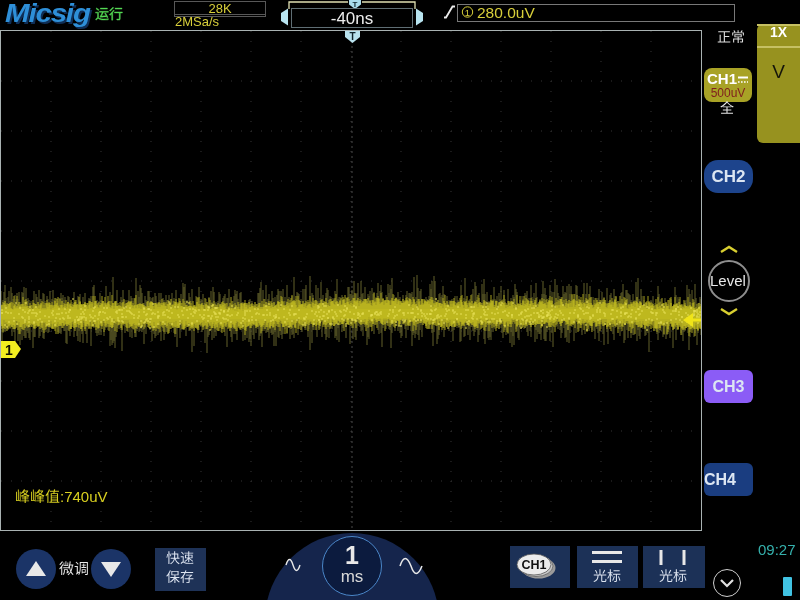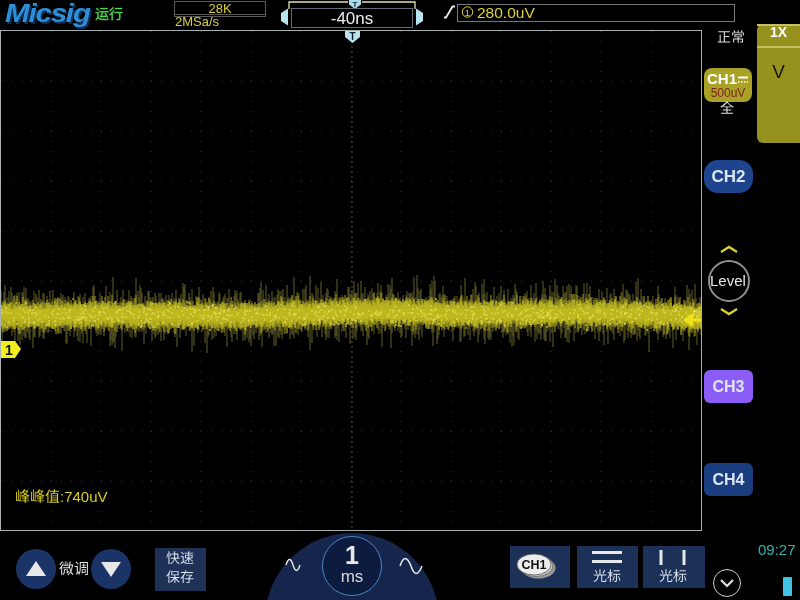--- a/index.html
+++ b/index.html
@@ -101,21 +101,21 @@
 
 <svg class="abs" style="left:719px;top:244px" width="20" height="11">
     <path d="M2 8 L10 3 L18 8" stroke="#d8cf30" stroke-width="2.4" fill="none"></path>
   </svg>
 <div class="abs" style="left:708px;top:260px;width:42px;height:42px;border:2.5px solid #8e8e8e;border-radius:50%;color:#e8e8e8;font-size:15px;text-align:left;line-height:38px">Level</div>
 <svg class="abs" style="left:719px;top:306px" width="20" height="11">
     <path d="M2 3 L10 8 L18 3" stroke="#d8cf30" stroke-width="2.4" fill="none"></path>
   </svg>
 
 <div class="abs" style="left:704px;top:370px;width:49px;height:33px;background:#8b5cf6;border-radius:6px;color:#dce6f2;font-weight:bold;font-size:16px;text-align:center;line-height:33px">CH3</div>
-<div class="abs" style="left:704px;top:463px;width:49px;height:33px;background:#1a3d80;border-radius:6px;color:#dce6f2;font-weight:bold;font-size:16px;text-align:center;line-height:33px">CH4</div>
+<div class="abs" style="left:704px;top:463px;width:49px;height:33px;background:#1a3d80;border-radius:6px;color:#dce6f2;font-weight:bold;font-size:16px;line-height:33px">CH4</div>
 <div class="abs" style="left:758px;top:541px;font-size:15px;color:#35b0ac">09:27</div>
 
 <div class="abs" style="left:265px;top:533px;width:174px;height:174px;border-radius:50%;background:#15254c"></div>
 <div class="abs" style="left:16px;top:549px;width:40px;height:40px;border-radius:50%;background:#1b3467"></div>
 <svg class="abs" style="left:16px;top:549px" width="40" height="40">
     <polygon points="20,12 30,27 10,27" fill="#e8e8e8"></polygon>
   </svg>
 <svg style="position:absolute;left:59px;top:561px;" width="30" height="19">
     <path transform="translate(0.0,12.9) scale(0.015000,-0.015000)" d="M198 840C162 774 91 693 28 641C40 628 59 600 68 584C140 644 217 734 267 815ZM327 318V202C327 132 318 42 253 -27C266 -36 292 -63 301 -76C376 3 392 116 392 200V258H523V143C523 103 507 87 495 80C505 64 518 33 523 16C537 34 559 53 680 134C674 147 665 171 661 189L585 141V318ZM737 568H859C845 446 824 339 788 248C760 333 740 428 727 528ZM284 446V381H617V392C631 378 647 359 654 349C666 370 678 393 688 417C704 327 724 243 752 168C708 88 649 23 570 -27C584 -40 606 -68 613 -82C684 -34 740 25 784 94C819 22 863 -36 919 -76C930 -58 953 -30 969 -17C907 21 859 84 822 164C875 274 906 407 925 568H961V634H752C765 696 775 762 783 829L713 839C697 684 670 533 617 428V446ZM303 759V519H616V759H561V581H490V840H432V581H355V759ZM219 640C170 534 92 428 17 356C30 340 52 306 60 291C89 320 118 354 147 392V-78H216V492C242 533 266 575 286 617Z" fill="#e8e8e8"></path>
     <path transform="translate(15.0,12.9) scale(0.015000,-0.015000)" d="M105 772C159 726 226 659 256 615L309 668C277 710 209 774 154 818ZM43 526V454H184V107C184 54 148 15 128 -1C142 -12 166 -37 175 -52C188 -35 212 -15 345 91C331 44 311 0 283 -39C298 -47 327 -68 338 -79C436 57 450 268 450 422V728H856V11C856 -4 851 -9 836 -9C822 -10 775 -10 723 -8C733 -27 744 -58 747 -77C818 -77 861 -76 888 -65C915 -52 924 -30 924 10V795H383V422C383 327 380 216 352 113C344 128 335 149 330 164L257 108V526ZM620 698V614H512V556H620V454H490V397H818V454H681V556H793V614H681V698ZM512 315V35H570V81H781V315ZM570 259H723V138H570Z" fill="#e8e8e8"></path>

